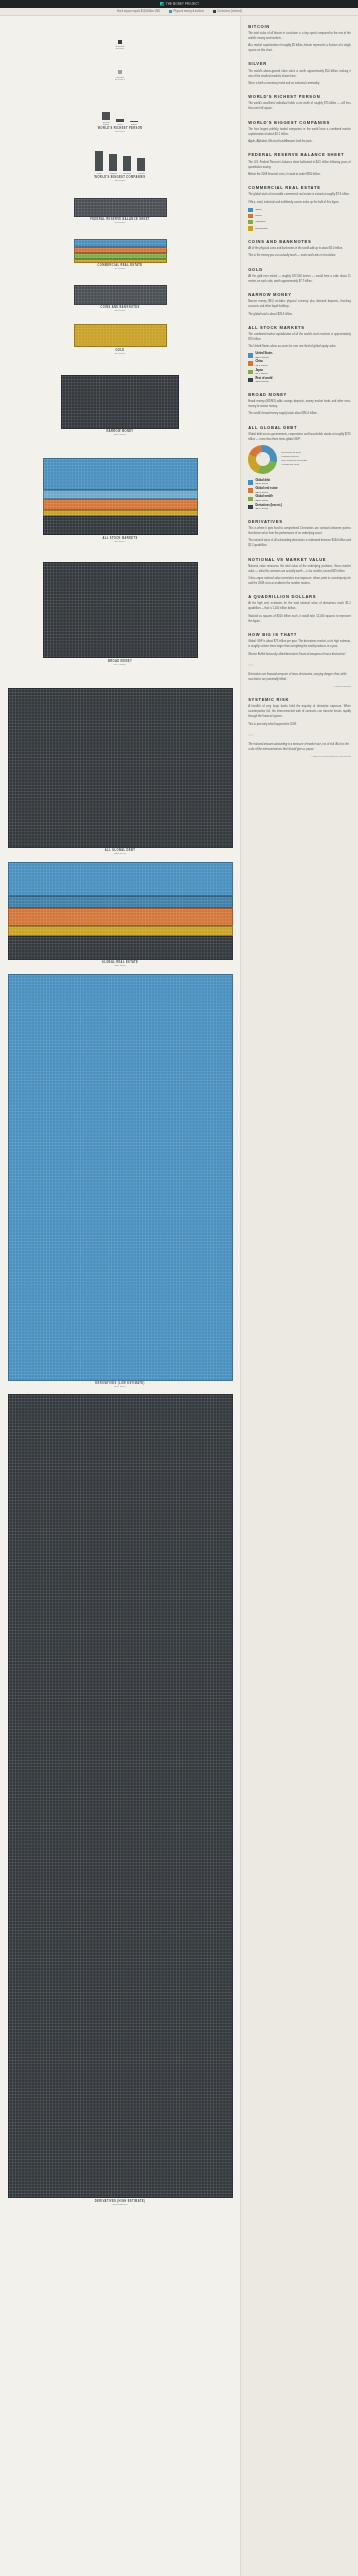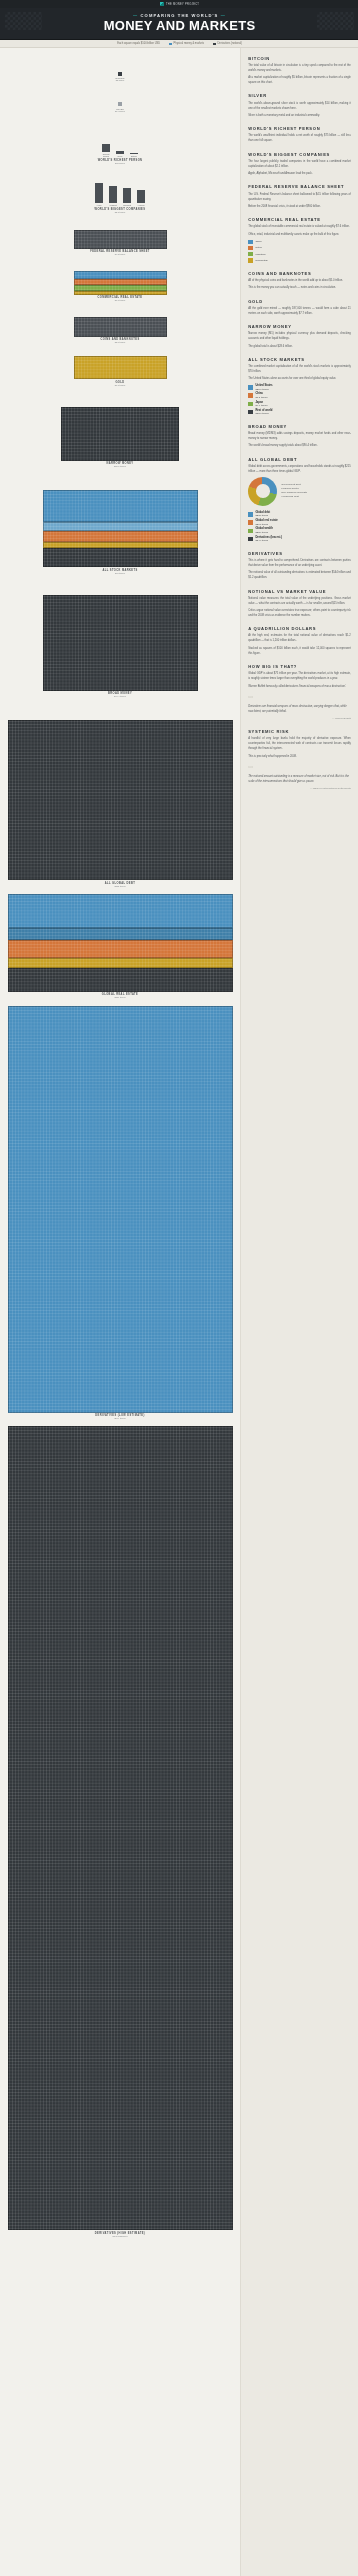--- a/index.html
+++ b/index.html
@@ -156,30 +156,20 @@
 </head>
 <body>
 
 <div class="page">
 
   <div class="topbar">
     <span class="logo-mini"></span>
     <span class="tb-text">THE MONEY PROJECT</span>
   </div>
 
-  <div class="header">
-    <div class="hdr-checks-l"></div>
-    <div class="hdr-checks-r"></div>
-    <div class="kicker">
-      <span class="dash">—</span>
-      <span>COMPARING THE WORLD'S</span>
-      <span class="dash">—</span>
-    </div>
-    <div class="title">MONEY AND MARKETS</div>
-  </div>
 
   <div class="subbar">
     <span>Each square equals $100 billion USD</span>
     <span class="legendkey">
       <i class="sq" style="background:#4a90bf"></i>
       <span>Physical money &amp; markets</span>
     </span>
     <span class="legendkey">
       <i class="sq" style="background:#3a3f44"></i>
       <span>Derivatives (notional)</span>

